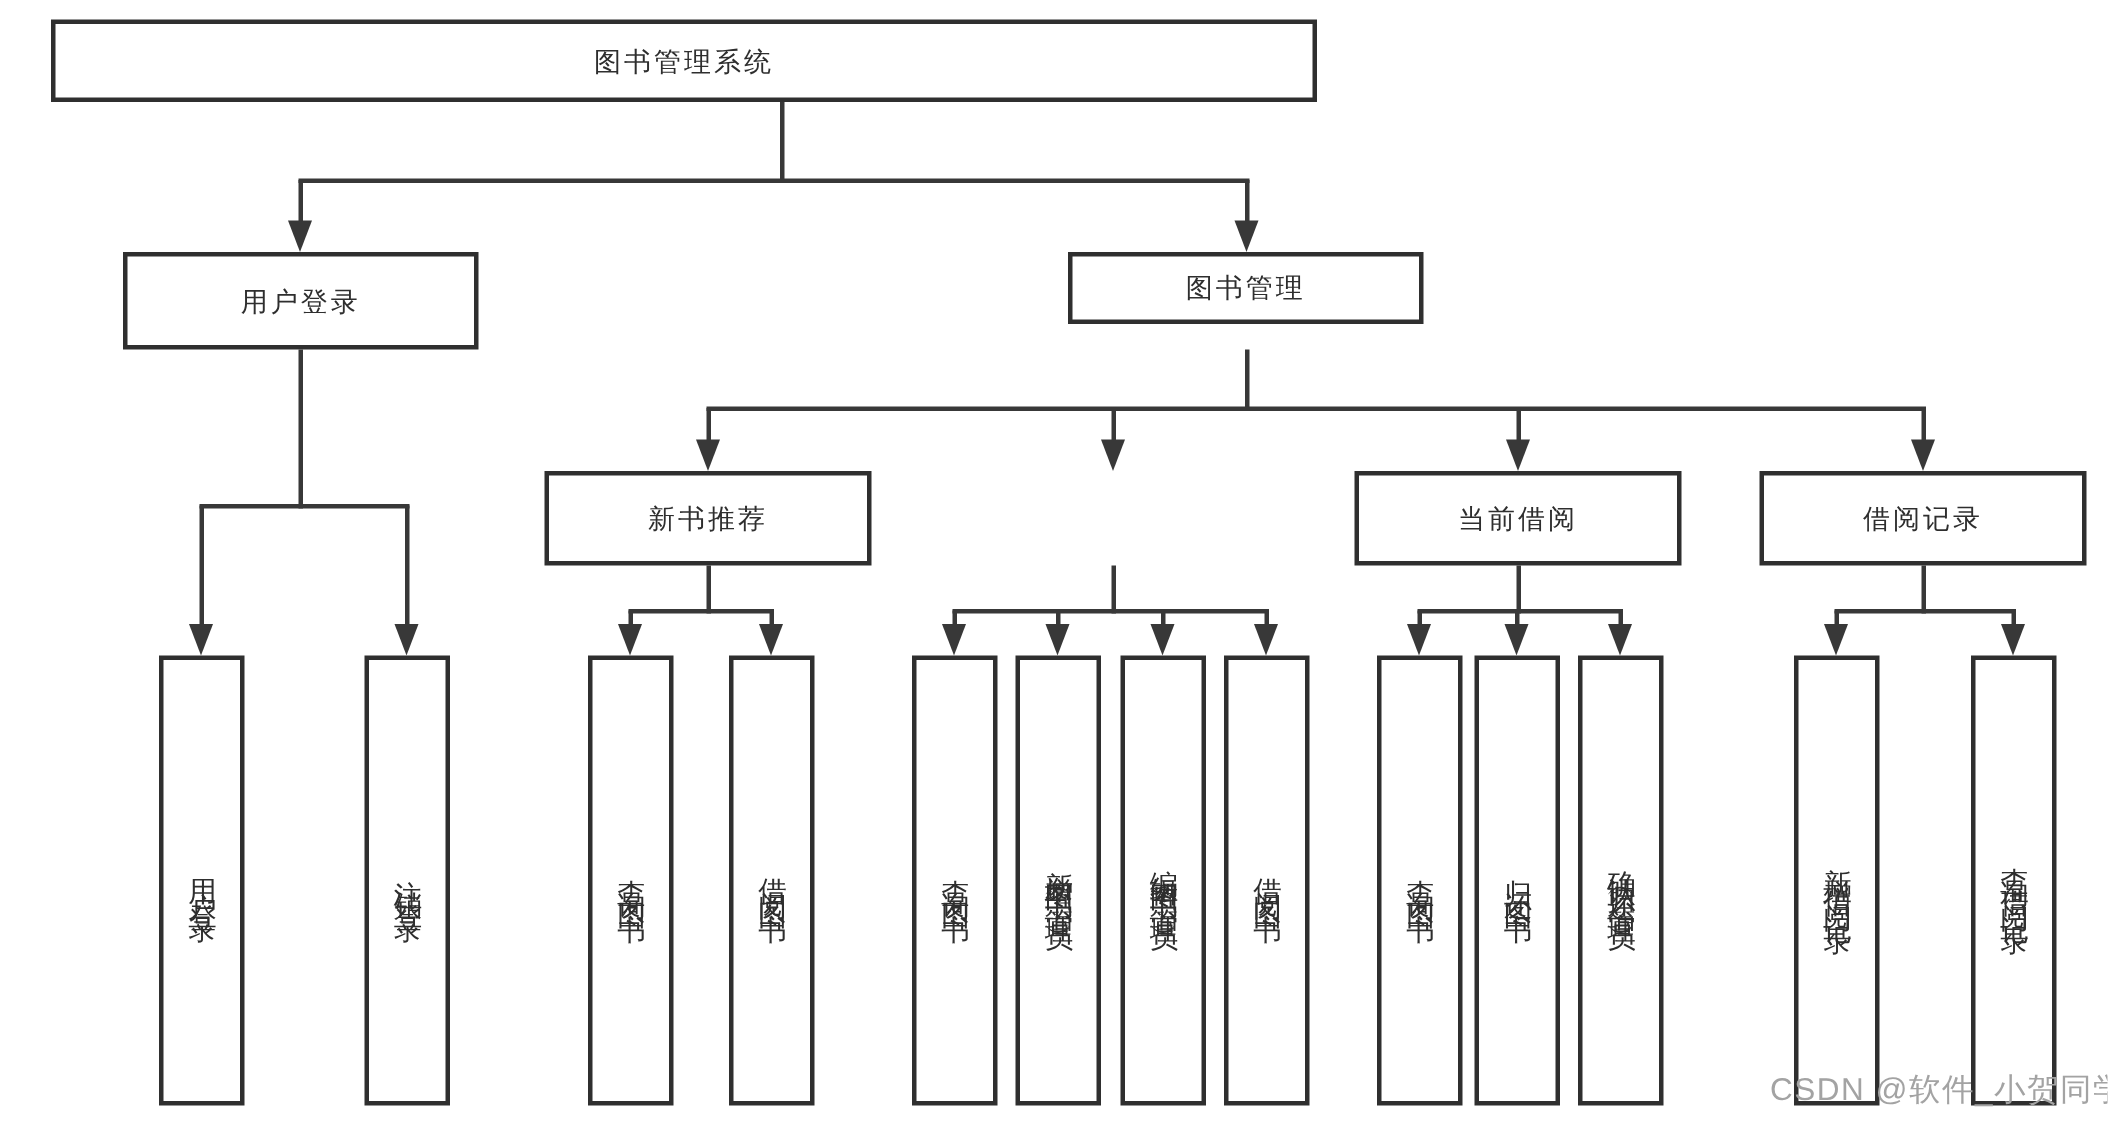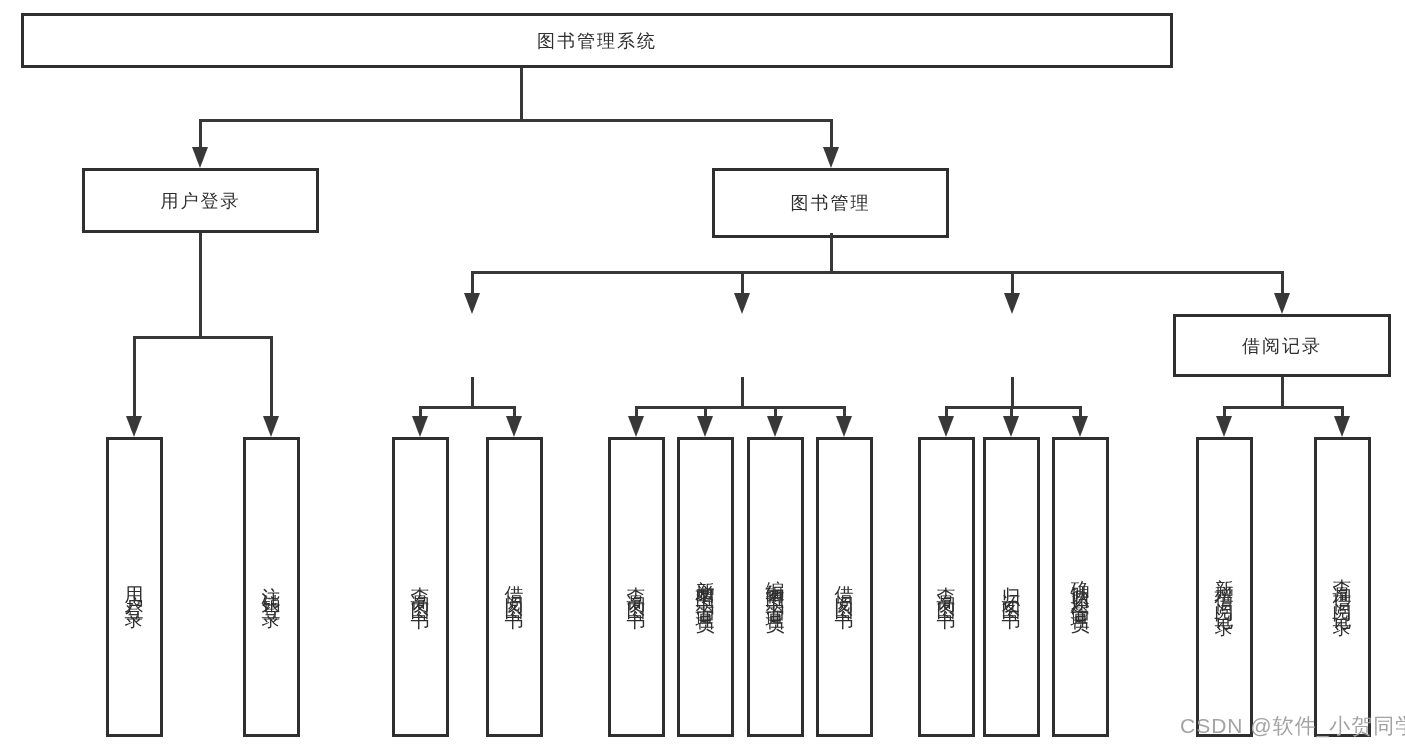--- a/index.html
+++ b/index.html
@@ -53,31 +53,37 @@
     color:var(--wm);
     letter-spacing:1px;
     white-space:nowrap;
   }
 </style>
 </head>
 <body>
 
 <div class="stage">
 
-  <div class="node" style="left:21px;top:13px;width:1152px;height:55px;font-family:Liberation Serif, serif;">
+  <div class="node" style="left:34px;top:13px;width:844px;height:55px;font-family:Liberation Serif, serif;">
     <span>图书管理系统</span>
   </div>
 
   <div class="node" style="left:82px;top:168px;width:237px;height:65px;">
     <span>用户登录</span>
   </div>
-  <div class="node" style="left:712px;top:168px;width:237px;height:70px;">
+  <div class="node" style="left:712px;top:168px;width:237px;height:48px;">
     <span>图书管理</span>
   </div>
 
+  <div class="node" style="left:363px;top:314px;width:218px;height:63px;">
+    <span>新书推荐</span>
+  </div>
+  <div class="node" style="left:903px;top:314px;width:218px;height:63px;">
+    <span>当前借阅</span>
+  </div>
   <div class="node" style="left:1173px;top:314px;width:218px;height:63px;">
     <span>借阅记录</span>
   </div>
 
   <div class="node vnode" style="left:106px;top:437px;width:57px;height:300px;">
     <span>用户登录</span>
   </div>
   <div class="node vnode" style="left:243px;top:437px;width:57px;height:300px;">
     <span>注销登录</span>
   </div>

